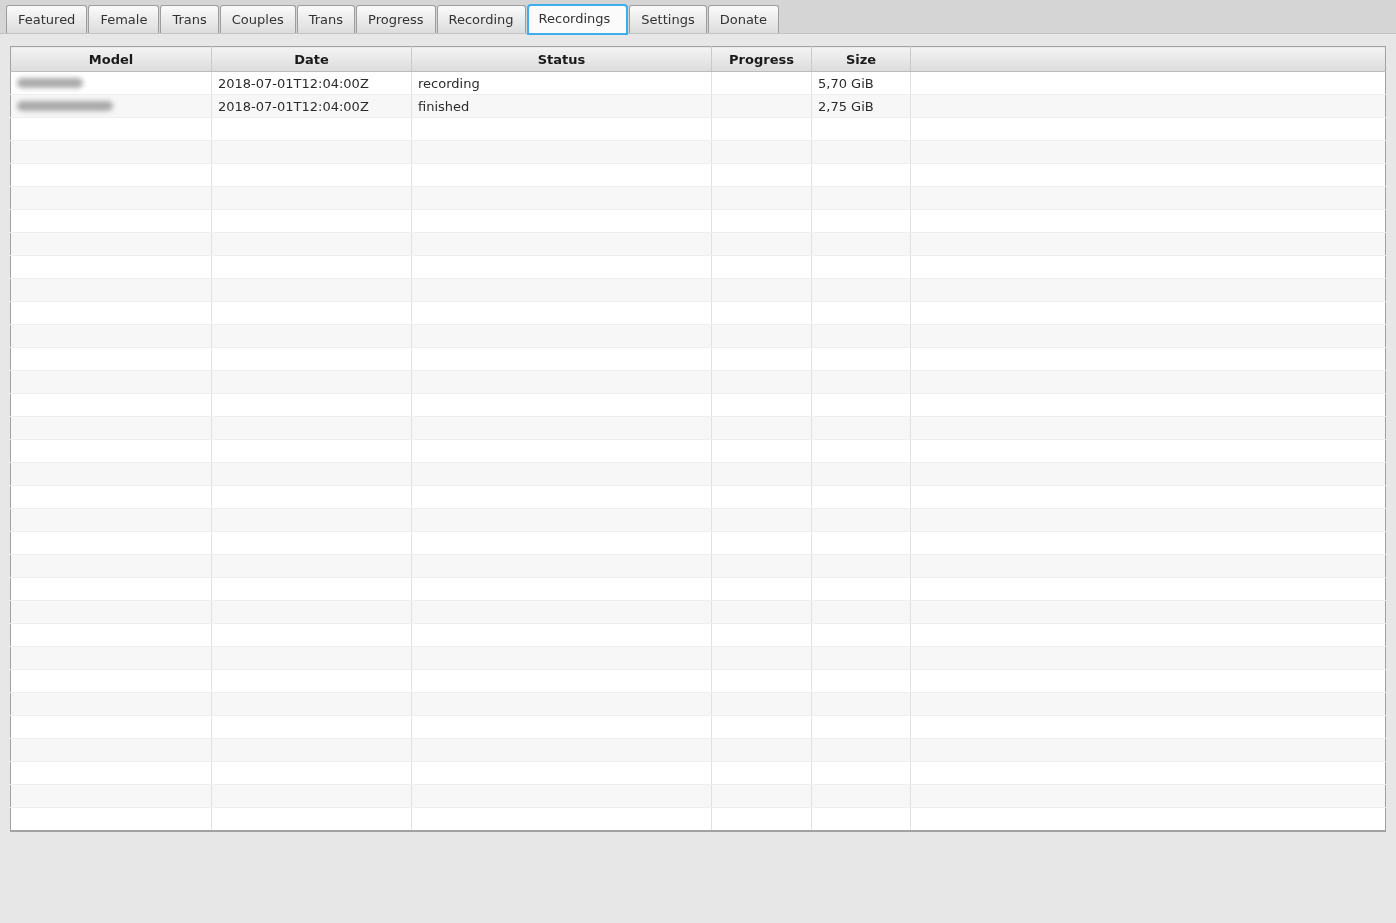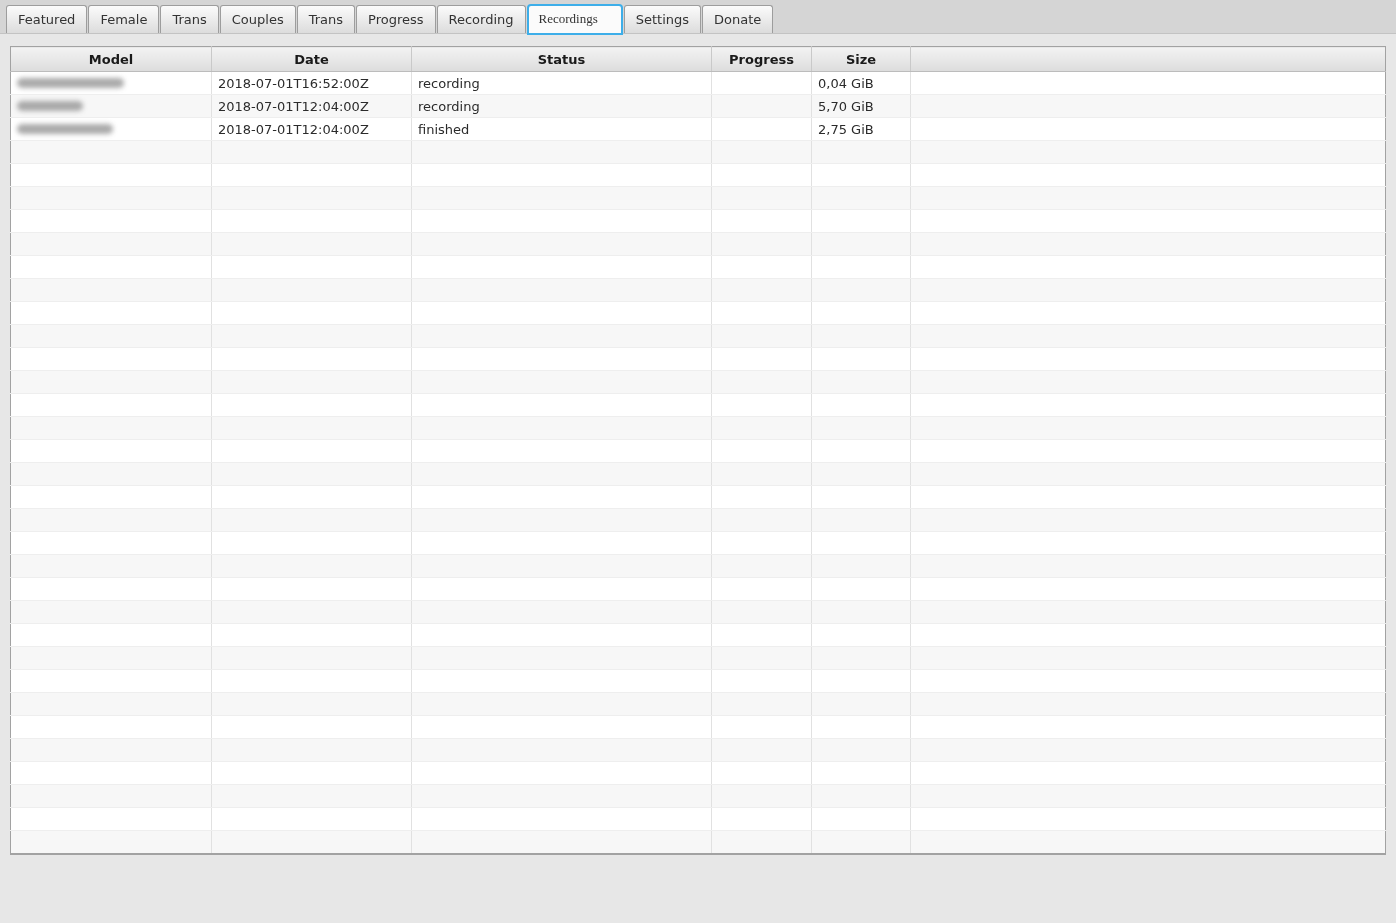--- a/index.html
+++ b/index.html
@@ -33,26 +33,25 @@
     padding: 6px 11px 6px 11px;
     height: 28px;
     line-height: 15px;
     cursor: default;
     white-space: nowrap;
   }
   .tab.active {
     background: #fbfbfb;
     border: 2px solid #3daee9;
     border-radius: 4px 4px 0 0;
-    padding: 5px 23px 7px 10px;
+    padding: 5px 16px 7px 10px;
     height: 31px;
     margin-bottom: -2px;
     position: relative;
     z-index: 2;
-    font-family: Liberation Serif, serif;
   }
 
   
   .table-wrap {
     margin: 12px 10px 12px 10px;
   }
   table.recordings {
     width: 100%;
     border-collapse: collapse;
     table-layout: fixed;
@@ -140,28 +139,20 @@
           <th>Model</th>
           <th>Date</th>
           <th>Status</th>
           <th>Progress</th>
           <th>Size</th>
           <th></th>
         </tr>
     </thead>
     <tbody id="tbody">
         <tr>
-          <td><span class="redacted" style="width: 107px;"></span></td>
-          <td>2018-07-01T16:52:00Z</td>
-          <td>recording</td>
-          <td></td>
-          <td>0,04 GiB</td>
-          <td></td>
-        </tr>
-        <tr>
           <td><span class="redacted" style="width: 66px;"></span></td>
           <td>2018-07-01T12:04:00Z</td>
           <td>recording</td>
           <td></td>
           <td>5,70 GiB</td>
           <td></td>
         </tr>
         <tr>
           <td><span class="redacted" style="width: 96px;"></span></td>
           <td>2018-07-01T12:04:00Z</td>

